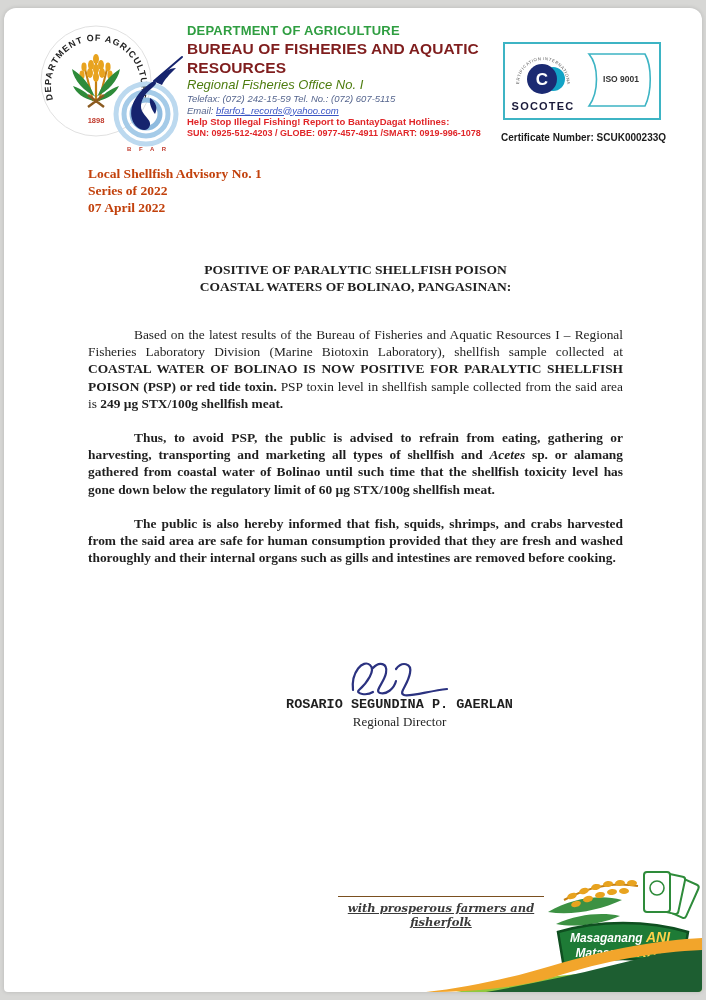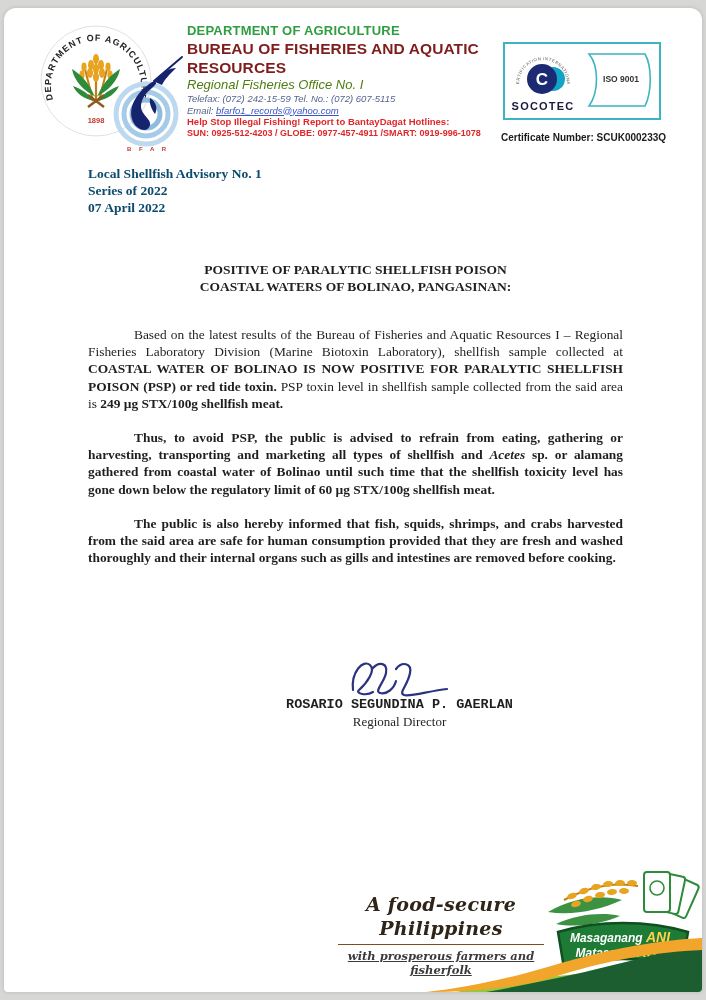--- a/index.html
+++ b/index.html
@@ -21,21 +21,21 @@
   .lh-contact { font-style:italic; font-size:9.5px; line-height:11.5px; color:#55658e; }
   .lh-email-link { color:#3a55c4; text-decoration:underline; }
   .lh-hot1 { font-weight:bold; font-size:9.5px; line-height:12px; color:#e02629; }
   .lh-hot2 { font-weight:bold; font-size:9px; line-height:11px; color:#e02629; }
   
   .socotec-box { position:absolute; left:499px; top:34px; width:158px; height:78px;
     border:2px solid #3db4c4; background:#fff; }
   .cert-number { position:absolute; left:497px; top:117px; width:170px;
     font-family:"Liberation Sans", sans-serif; font-weight:bold; font-size:10px; color:#1b1b1b;margin-top:7px; }
   
-  .advisory-block { position:absolute; left:84px; top:157px; font-weight:bold; font-size:13.5px; line-height:17px; color:#0c4a6e; }
+  .advisory-block { position:absolute; left:84px; top:157px; font-weight:bold; font-size:13.5px; line-height:17px; color:#c2410c; }
   .title-block { position:absolute; left:84px; top:253px; width:535px; text-align:center;
     font-weight:bold; font-size:13.5px; line-height:17px; color:#1f1f1f; }
   .body-text { position:absolute; left:84px; top:318px; width:535px; font-size:13.4px; line-height:17.2px; color:#1f1f1f; }
   .body-text p { text-align:justify; text-indent:46px; margin-bottom:17px; }
   .body-text p.bold { font-weight:bold; }
   
   .signature-block { position:absolute; left:84px; top:648px; width:535px; padding-left:88px; text-align:center; color:#1f1f1f; }
   .sig-scribble { display:block; margin:0 auto -6px auto; }
   .sig-name { font-weight:bold; font-size:13.5px; line-height:17px;font-family:Liberation Mono, monospace; }
   .sig-title { font-size:13px; line-height:17px; }
@@ -157,21 +157,20 @@
 
   <div class="signature-block">
     <svg class="sig-scribble" width="110" height="46" viewBox="0 0 110 46">
       <path d="M8 34 C6 16 18 3 25 9 C31 14 22 27 14 34 C10 38 22 40 28 36 M28 12 C34 5 43 7 41 17 C39 27 29 35 35 37 C41 39 49 33 51 25 M51 13 C57 5 67 7 65 17 C63 29 53 37 59 39 C65 41 84 35 102 33" fill="none" stroke="#2b3280" stroke-width="2.2" stroke-linecap="round"></path>
     </svg>
     <div class="sig-name">ROSARIO SEGUNDINA P. GAERLAN</div>
     <div class="sig-title">Regional Director</div>
   </div>
 
   <div class="tagline-block">
-    <div class="tagline">A food-secure Philippines</div>
     <div class="tagline-rule"></div>
     <div class="subtag">with prosperous farmers and fisherfolk</div>
   </div>
 
   <div class="footer-logo">
     <svg viewBox="0 0 162 118" width="162" height="118">
 
       <g fill="#3c9143">
         <path d="M6 42 C30 28 58 24 80 30 C58 40 30 46 6 42 Z"></path>
         <path d="M14 54 C36 44 60 42 78 46 C60 54 34 58 14 54 Z"></path>

